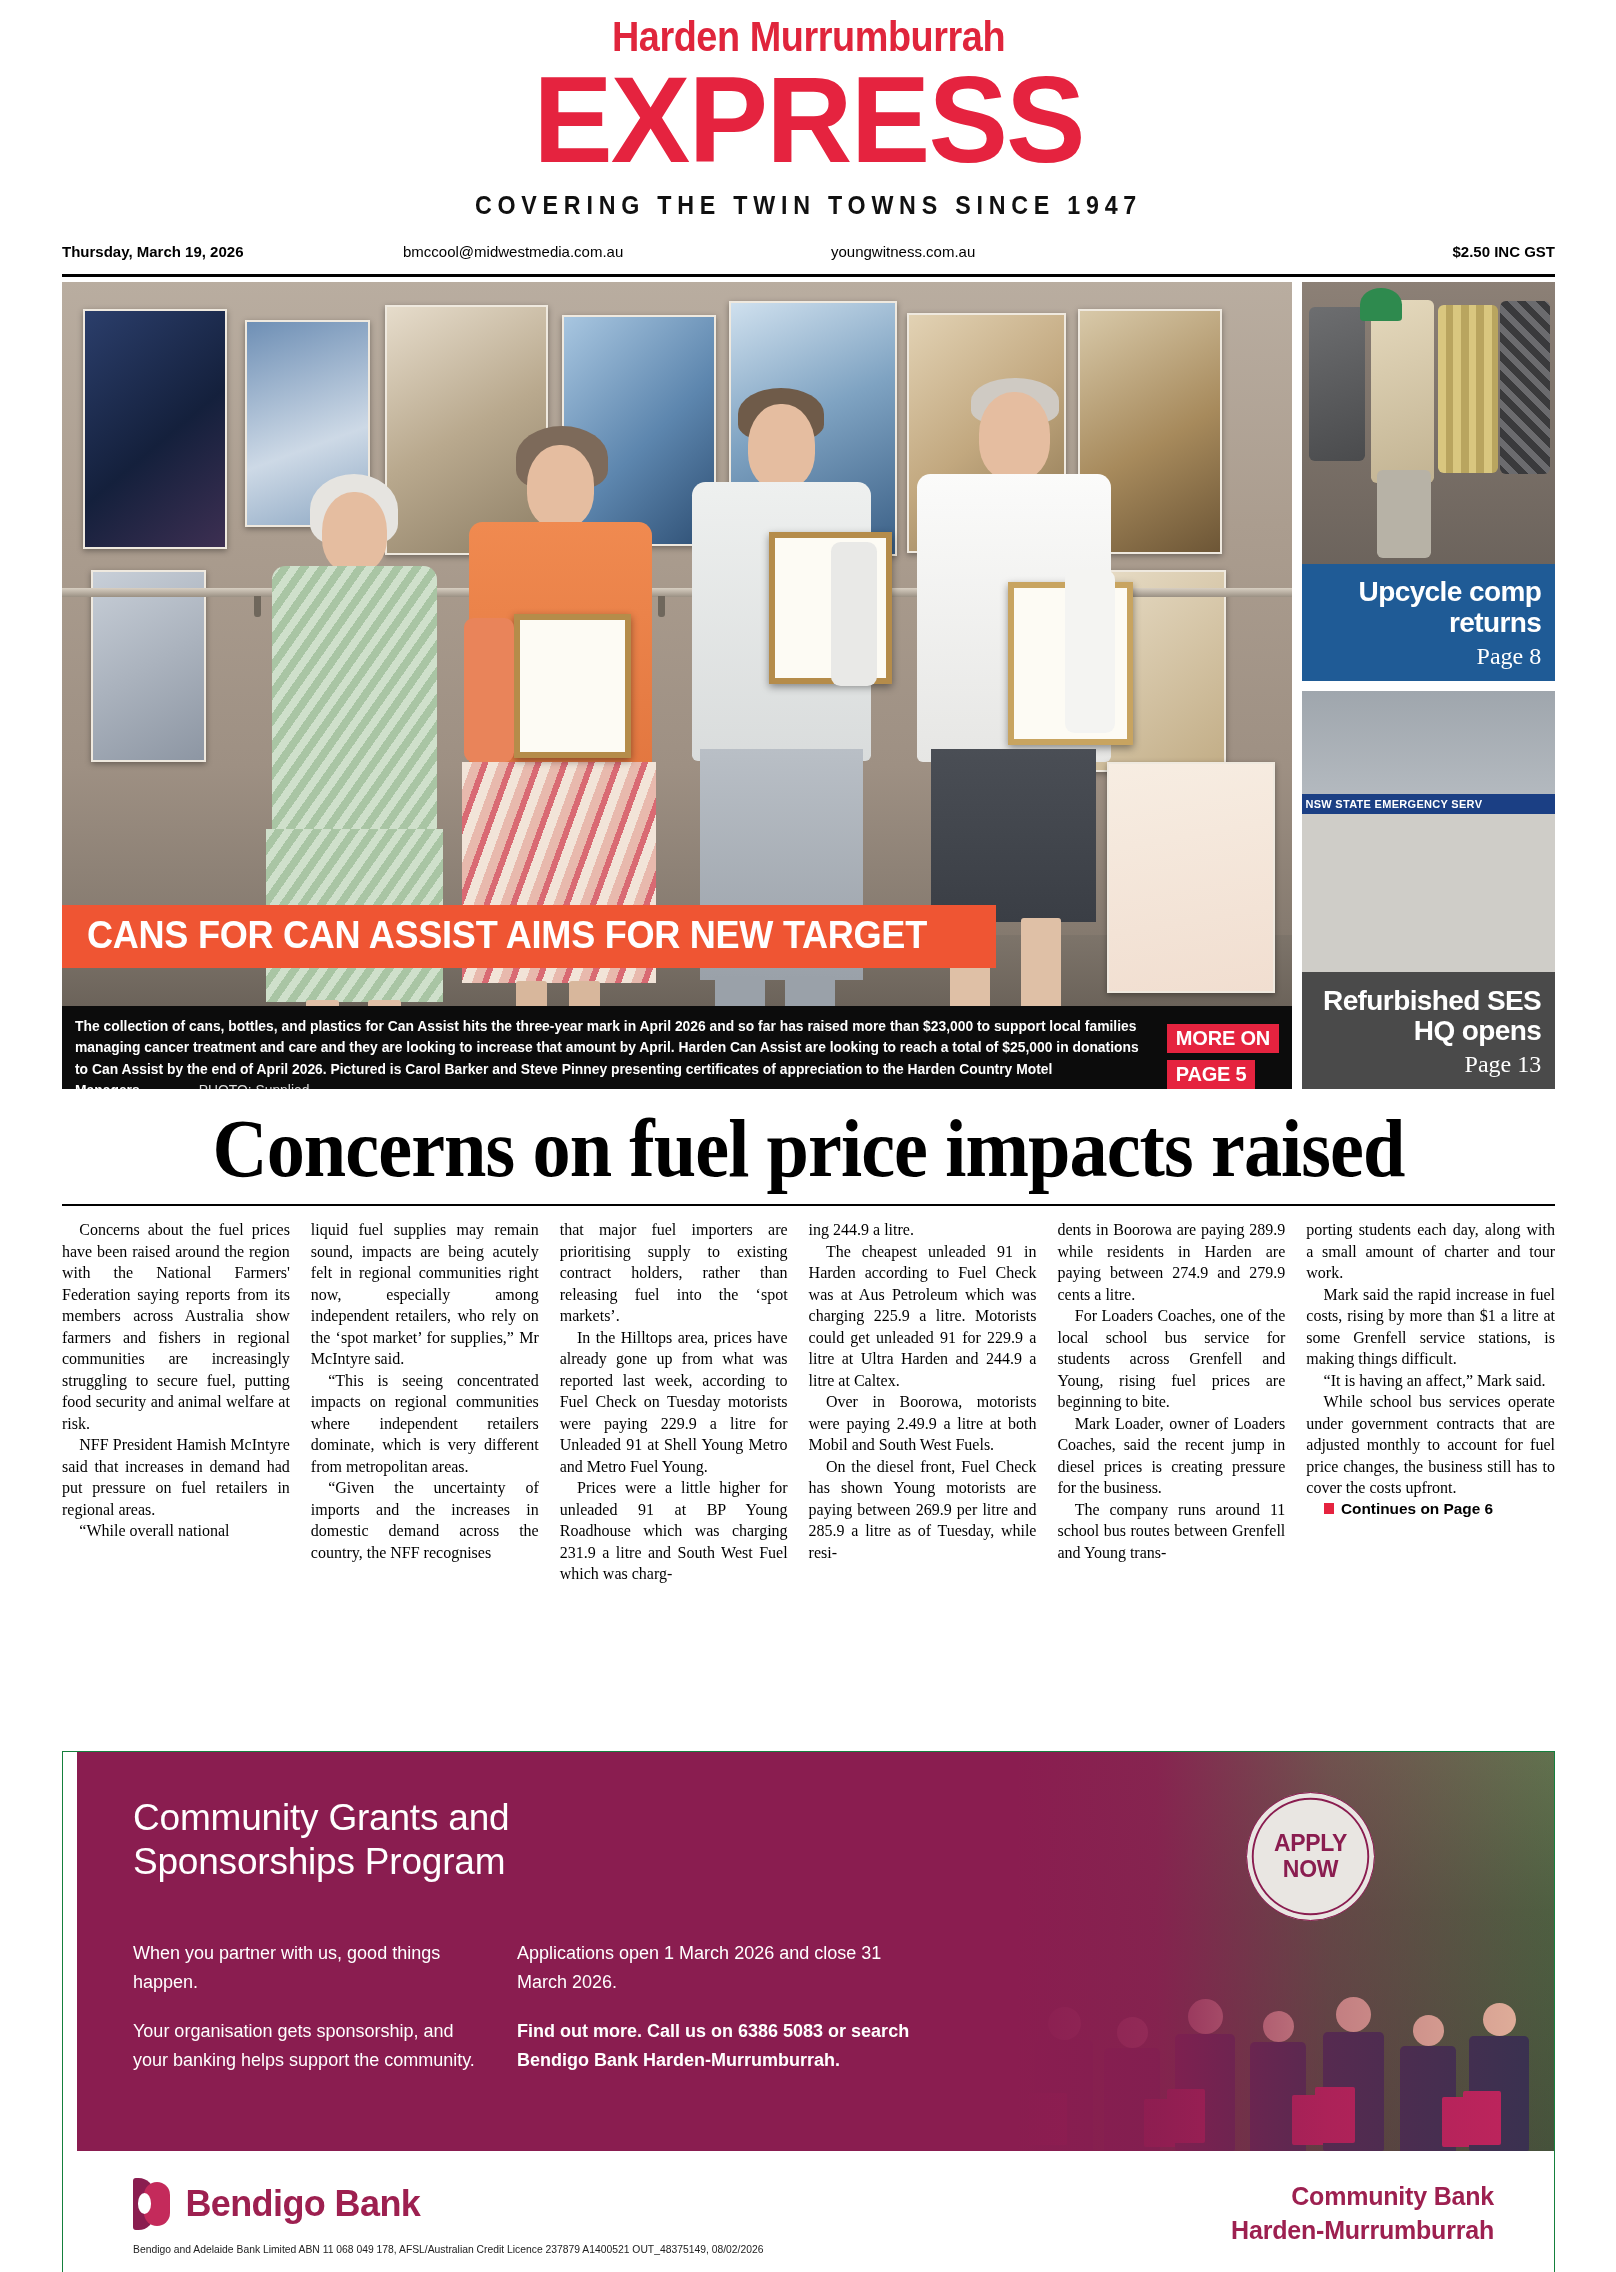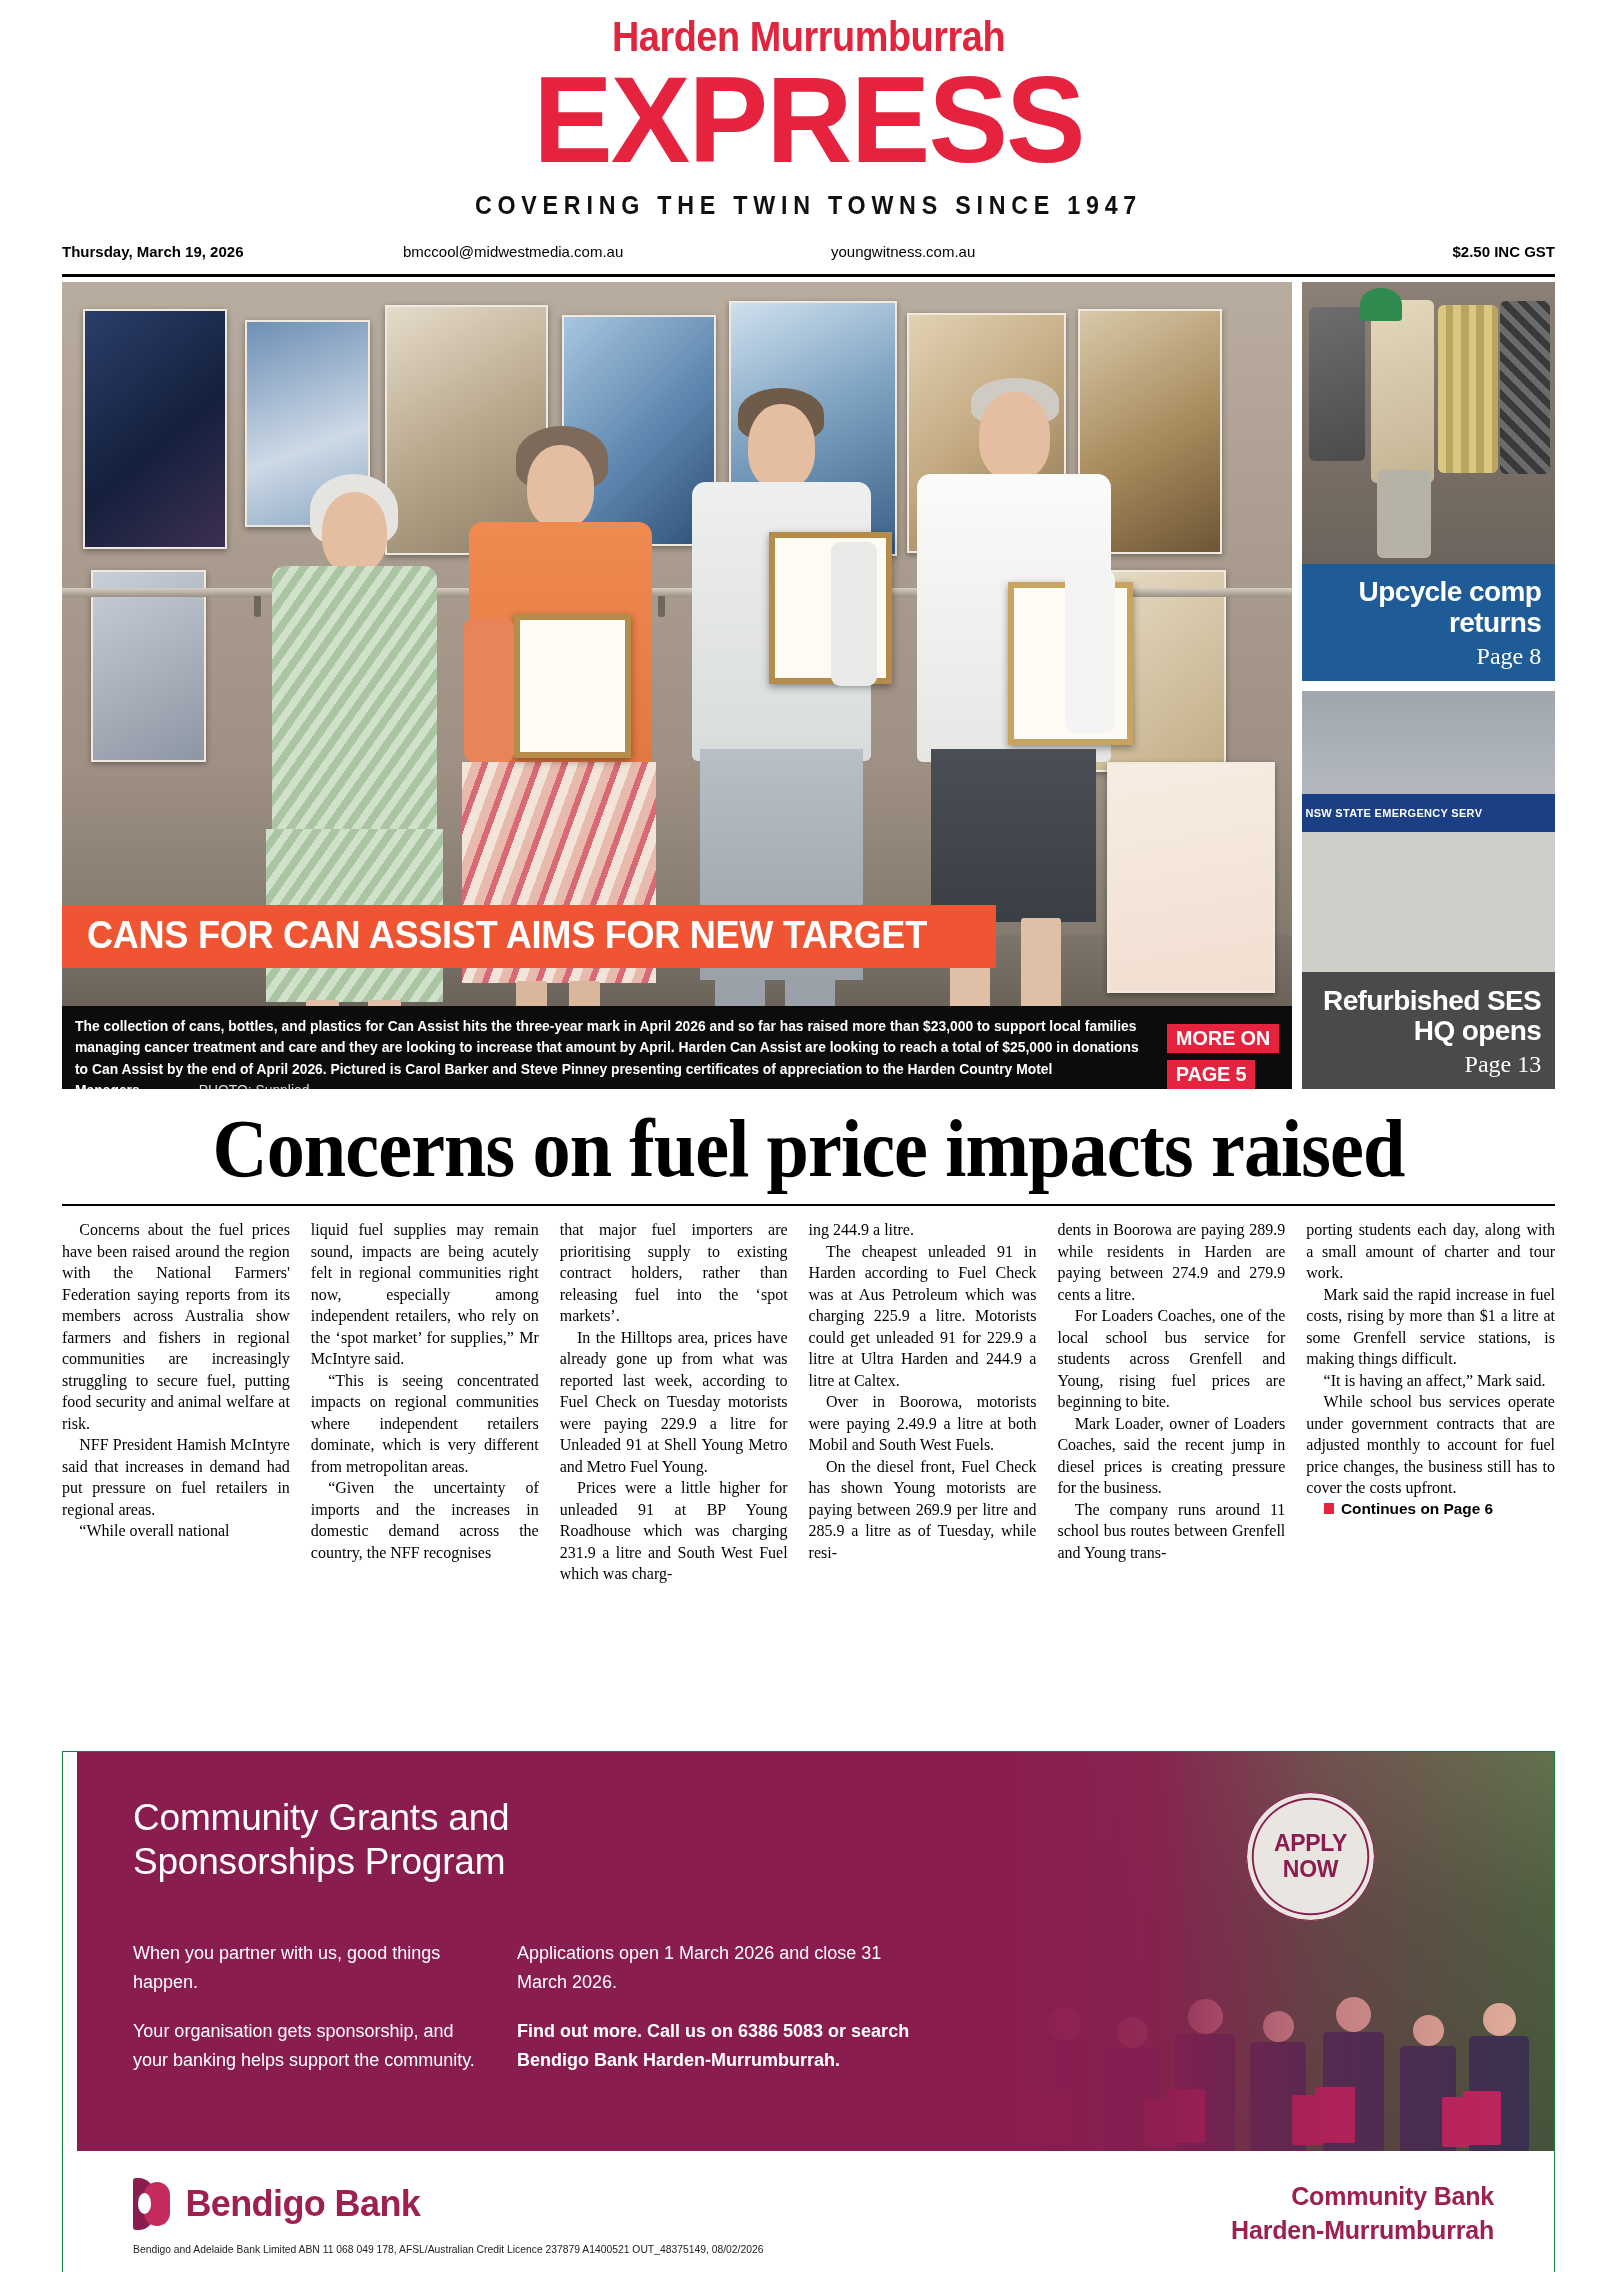--- a/index.html
+++ b/index.html
@@ -236,21 +236,21 @@
     margin-top: 3.8px;
   }
 
   
   .uc-bg { position:absolute; inset:0; background:linear-gradient(180deg,#8c8076,#5f5852); }
   .garment { position:absolute; border-radius:5.8px; }
   
   .ses-sky { position:absolute; left:0; right:0; top:0; height:46%; background:linear-gradient(180deg,#9fa6ad,#c3c8cd); }
   .ses-bldg { position:absolute; left:0; right:0; top:28%; bottom:0; background:#cfcdc8; }
   .ses-sign {
-    position:absolute; left:0; right:0; top:26%; height:38px;
+    position:absolute; left:0; right:0; top:26%; height:20px;
     background:#1b3f84; color:#fff; font-size:11px; font-weight:bold;
     letter-spacing:0.3px; display:flex; align-items:center; padding-left:3.8px;
     overflow:hidden; white-space:nowrap;
   }
   .ses-crew { position:absolute; left:0; right:0; bottom:16%; height:77px; }
   .ses-person { position:absolute; bottom:0; width:16.3px; }
   .ses-person .h { width:8.6px; height:8.6px; border-radius:50%; background:#e0bb9c; margin:0 auto; }
   .ses-person .b { width:16.3px; height:29px; background:#e9642a; border-radius:3.8px 3.8px 1.9px 1.9px; margin-top:1px; }
   .ses-person .l { width:13.4px; height:13.4px; background:#1f2a44; margin:0 auto; }
 

